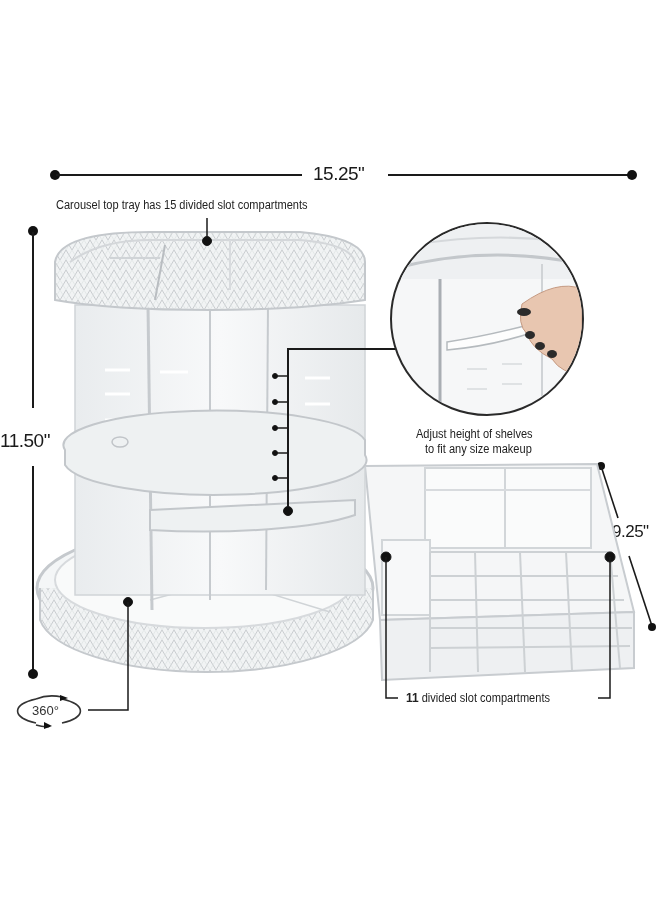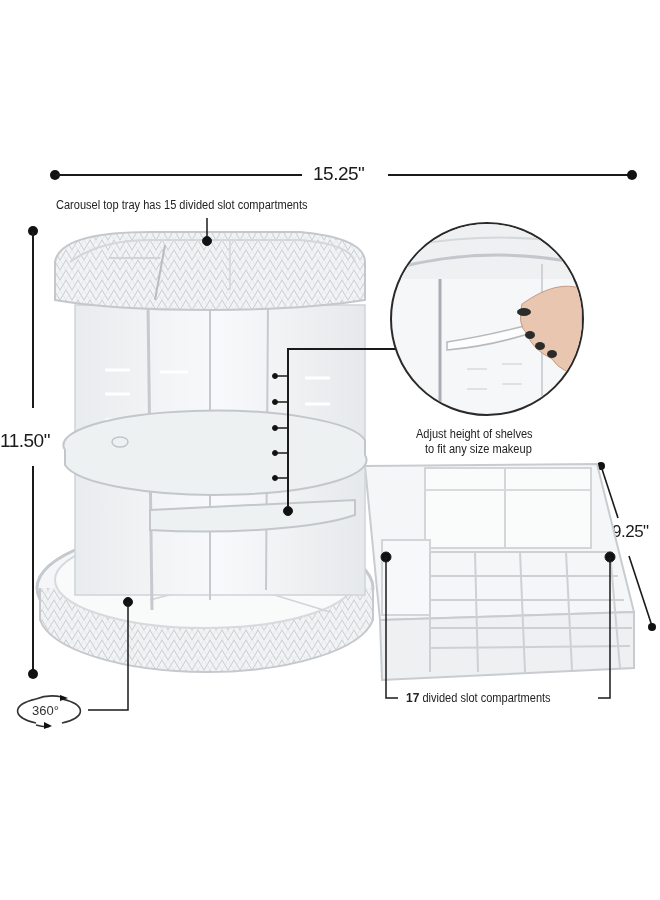--- a/index.html
+++ b/index.html
@@ -171,21 +171,21 @@
     <ellipse cx="160" cy="130" rx="5" ry="4" fill="#2b2b2b"></ellipse>
   </svg>
 </div>
 
 <div class="caption" style="left:56px; top:198px;">Carousel top tray has 15 divided slot compartments</div>
 
 <div class="caption" style="left:416px; top:427px;">Adjust height of shelves</div>
 <div class="caption" style="left:425px; top:442px;">to fit any size makeup</div>
 
 <div class="caption" style="left:406px; top:690px;">
-  <b>17</b>
+  <b>11</b>
   <span>divided slot compartments</span>
 </div>
 
 <div class="abs" style="left:10px; top:695px; width:78px; height:32px;">
   <svg style="left:0; top:0;" width="78" height="32">
     <path d="M26 4 A38 14 0 0 0 26 28" fill="none" stroke="#333" stroke-width="1.6"></path>
     <path d="M52 4 A38 14 0 0 1 52 28" fill="none" stroke="#333" stroke-width="1.6"></path>
     <path d="M26 4 Q38 -1 52 2" fill="none" stroke="#333" stroke-width="1.6"></path>
     <path d="M26 30 Q36 33 40 31" fill="none" stroke="#333" stroke-width="1.6"></path>
     <polygon points="50,0 58,3 50,6" fill="#111"></polygon>

